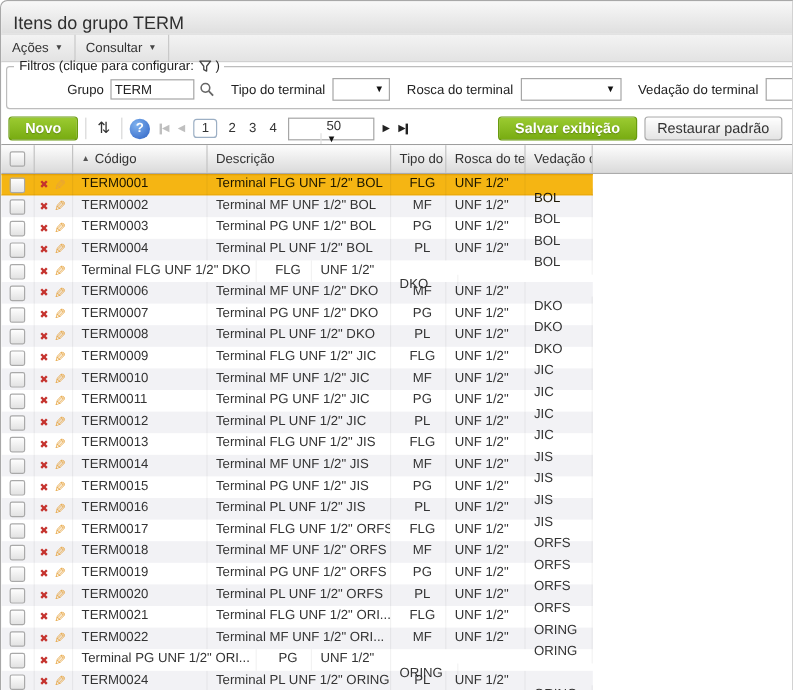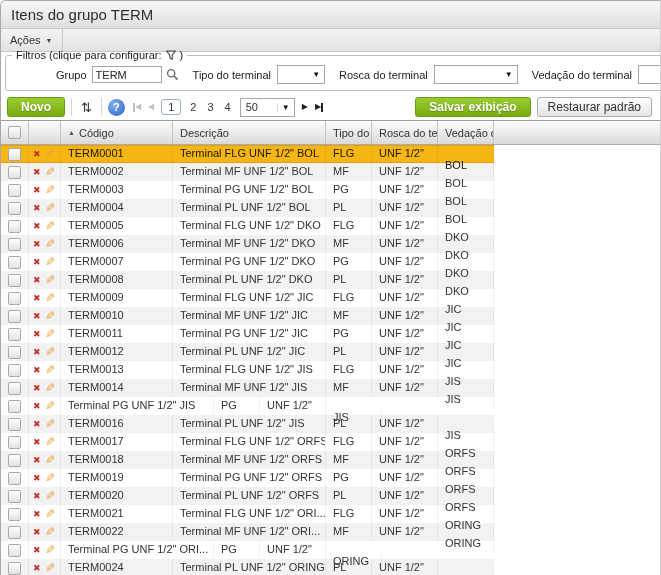--- a/index.html
+++ b/index.html
@@ -5,21 +5,21 @@
   html,body{margin:0;padding:0;background:#fff;}
   .app{
     width:661px;height:575px;box-sizing:border-box;overflow:hidden;
     border-top:1px solid #a8a8a8;border-left:1px solid #a8a8a8;border-right:1px solid #d2d2d2;
     border-radius:6px 0 0 0;
     font-family:"Liberation Sans","DejaVu Sans",sans-serif;font-size:11px;color:#333;
     display:flex;flex-direction:column;background:#fff;
   }
   
   .titlebar{height:27px;flex:none;background:linear-gradient(#f8f8f8,#dfdfdf);
-    border-bottom:1px solid #c8c8c8;display:flex;align-items:center;padding-left:10px;border-radius:5px 0 0 0;}
+    border-bottom:1px solid #c8c8c8;display:flex;align-items:flex-end;padding-left:10px;border-radius:5px 0 0 0;}
   .title{font-size:15px;color:#2e2e2e;}
   
   .menubar{height:22px;flex:none;background:linear-gradient(#f3f3f3,#e3e3e3);
     border-bottom:1px solid #c6c6c6;display:flex;align-items:stretch;}
   .menu-item{display:flex;align-items:center;gap:5px;padding:4px 9px;border-right:1px solid #c9c9c9;cursor:default;}
   .menu-item .caret{font-size:7px;color:#444;margin-top:1px;}
   
   .filters{height:42px;flex:none;background:#fff;position:relative;}
   .filters fieldset{position:absolute;left:4px;right:4px;top:-3px;margin:0;
     border:1px solid #bdbdbd;border-radius:3px;padding:2px 6px 5px;}
@@ -51,22 +51,22 @@
     background:radial-gradient(circle at 35% 30%,#7fb2ef,#2d61c4);color:#fff;font-weight:bold;font-size:11px;
     display:flex;align-items:center;justify-content:center;cursor:pointer;}
   .pager{display:flex;align-items:center;gap:7px;margin-left:2px;}
   .pg-arrow{display:flex;align-items:center;font-size:8px;cursor:pointer;line-height:1;}
   .pg-arrow .bar{width:2px;height:9px;background:currentColor;display:inline-block;}
   .pg-arrow.disabled{color:#bfbfbf;}
   .pg-arrow.enabled{color:#222;}
   .pg-pages{display:flex;align-items:center;gap:7px;}
   .pg-num{color:#333;padding:0 2px;cursor:pointer;}
   .pg-num.current{border:1px solid #9cafc4;border-radius:3px;background:#fff;padding:1px 6px;}
-  .size-select{width:55px;height:19px;box-sizing:border-box;border:1px solid #a6a6a6;background:#fff;
-    display:flex;align-items:center;cursor:default;}
+  .size-select{width:72px;height:19px;box-sizing:border-box;border:1px solid #a6a6a6;background:#fff;
+    display:flex;align-items:center;cursor:default;flex-direction:column;}
   .size-select .val{flex:1;padding-left:5px;}
   .size-select .caret{font-size:8px;color:#111;padding:0 4px;border-left:1px solid #e0e0e0;}
   .btn-save{margin-left:auto;}
   .btn-restore{margin-right:2px;}
   
   .ghead{height:23px;flex:none;background:linear-gradient(#fdfdfd,#dadada);border-bottom:1px solid #ababab;display:flex;}
   .hcell{box-sizing:border-box;border-right:1px solid #c3c3c3;display:flex;align-items:center;
     padding-left:7px;color:#333;overflow:hidden;white-space:nowrap;}
   .h-check{width:28px;justify-content:center;padding-left:0;}
   .h-act{width:32px;}
@@ -80,41 +80,45 @@
   .gbody{flex:1;overflow:hidden;background:#fff;}
   .row{width:493px;height:18px;display:flex;align-items:center;cursor:pointer;}
   .row:nth-child(even){background:#f2f2f5;}
   .row.selected{background:#f5b513;box-shadow:inset 0 1px 0 #e3a106, inset 0 -1px 0 #e3a106;color:#1c1600;}
   .cell{box-sizing:border-box;height:18px;line-height:17px;overflow:hidden;white-space:nowrap;
     border-right:1px solid rgba(0,0,0,0.05);padding-left:7px;}
   .c-check{width:28px;display:flex;align-items:center;justify-content:center;padding-left:0;}
   .c-act{width:32px;display:flex;align-items:center;gap:4px;padding-left:4px;}
   .c-code{width:112px;}
   .c-desc{width:153px;}
-  .c-tipo{width:46px;}
+  .c-tipo{width:46px;text-align:center;}
   .c-rosca{width:66px;}
   .c-ved{width:56px;margin-top:24px;}
   .cb{appearance:none;-webkit-appearance:none;width:13px;height:13px;margin:0;
     border:1px solid #a9a9a9;border-radius:2px;background:linear-gradient(#fefefe,#e2e2e2);cursor:pointer;}
   .del{color:#c5332e;font-size:9px;font-weight:bold;line-height:1;cursor:pointer;}
   .edit{color:#e6a23c;font-size:12px;line-height:1;display:inline-block;transform:scaleX(-1);cursor:pointer;}
   svg{display:block;}
 </style>
 </head>
 <body>
 
 <div class="app">
 
   <div class="titlebar">
     <span class="title">Itens do grupo TERM</span>
   </div>
 
   <div class="menubar">
     <div class="menu-item">
       <span>Ações</span>
+      <span class="caret">▼</span>
+    </div>
+    <div class="menu-item">
+      <span>Consultar</span>
       <span class="caret">▼</span>
     </div>
   </div>
 
   <div class="filters">
     <fieldset>
       <legend>
         <span class="legend-inner">
           <span>Filtros (clique para configurar:</span>
           <span>
@@ -267,21 +271,20 @@
   </div>
 
   <div class="row">
     <div class="cell c-check">
       <input type="checkbox" class="cb" style="">
     </div>
     <div class="cell c-act">
       <span class="del">✖</span>
       <span class="edit">✎</span>
     </div>
-    <div class="cell c-code">TERM0005</div>
     <div class="cell c-desc">Terminal FLG UNF 1/2" DKO</div>
     <div class="cell c-tipo">FLG</div>
     <div class="cell c-rosca">UNF 1/2"</div>
     <div class="cell c-ved">DKO</div>
   </div>
 
   <div class="row">
     <div class="cell c-check">
       <input type="checkbox" class="cb" style="">
     </div>
@@ -417,20 +420,21 @@
   </div>
 
   <div class="row">
     <div class="cell c-check">
       <input type="checkbox" class="cb" style="">
     </div>
     <div class="cell c-act">
       <span class="del">✖</span>
       <span class="edit">✎</span>
     </div>
+    <div class="cell c-code">TERM0015</div>
     <div class="cell c-desc">Terminal PG UNF 1/2" JIS</div>
     <div class="cell c-tipo">PG</div>
     <div class="cell c-rosca">UNF 1/2"</div>
     <div class="cell c-ved">JIS</div>
   </div>
 
   <div class="row">
     <div class="cell c-check">
       <input type="checkbox" class="cb" style="">
     </div>

